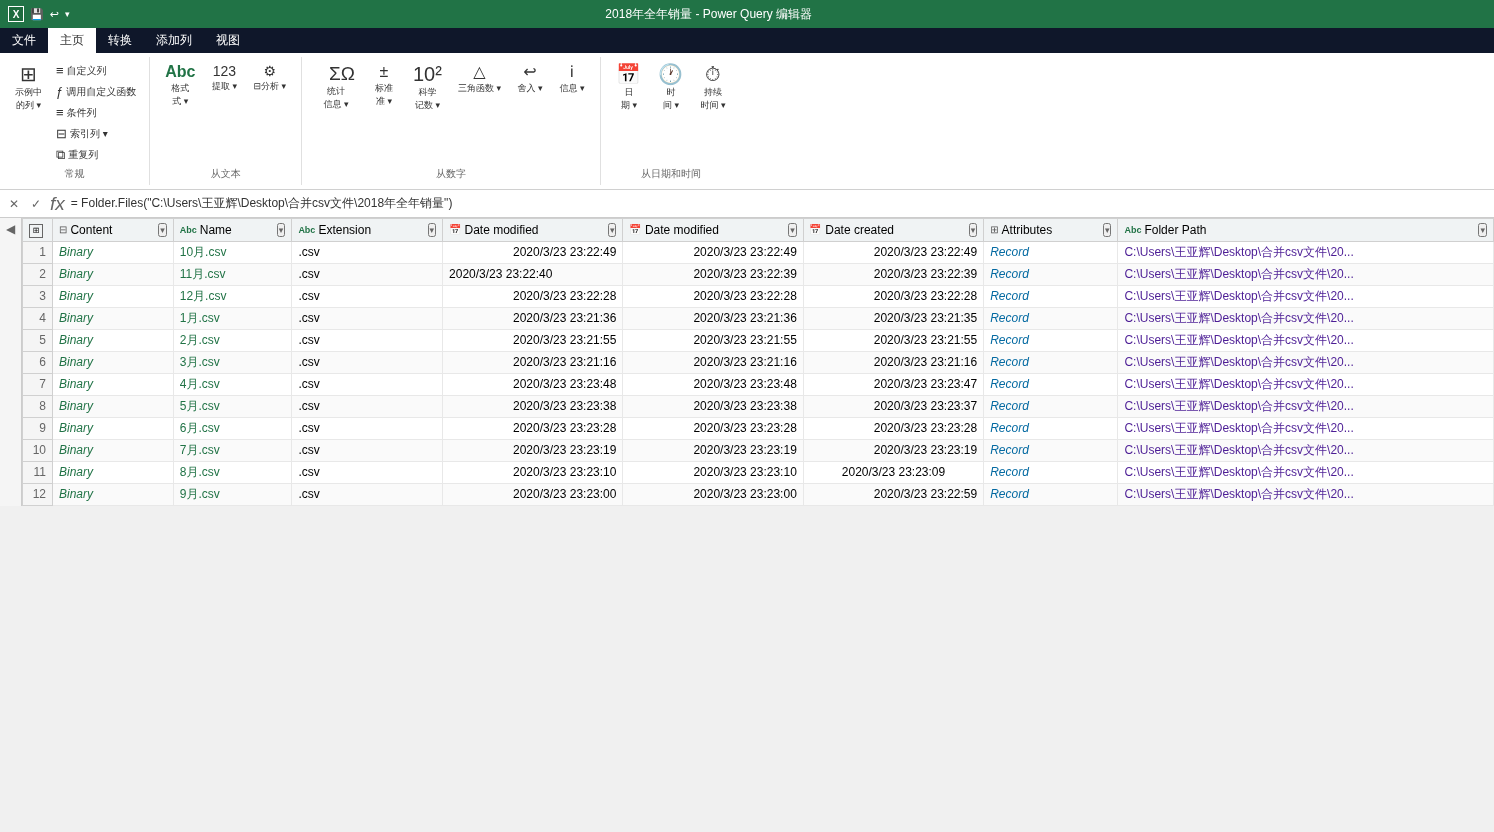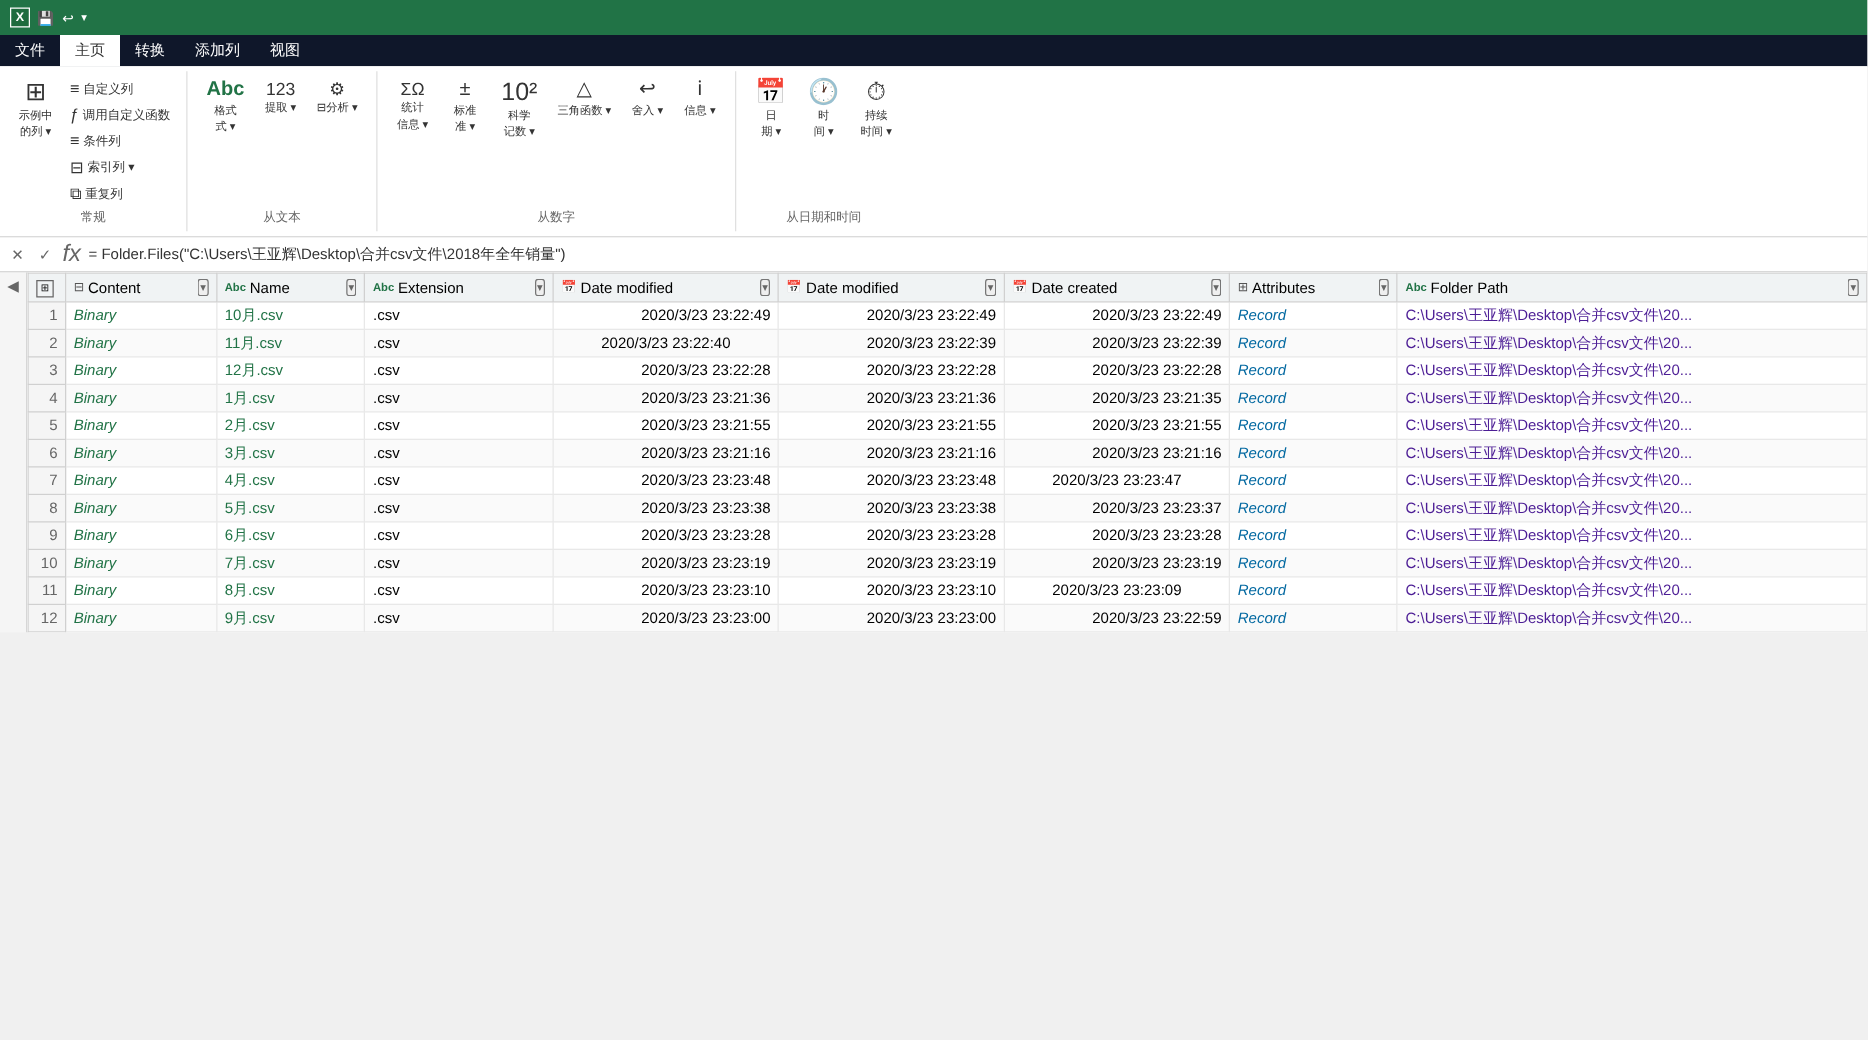--- a/index.html
+++ b/index.html
@@ -217,20 +217,21 @@
 </head>
 <body>
 
 <div class="title-bar">
   <div class="title-bar-left">
     <div class="excel-icon">X</div>
     <span style="color:white;font-size:11px;cursor:pointer;">💾</span>
     <span style="color:white;font-size:11px;cursor:pointer;">↩</span>
     <span style="color:white;font-size:9px;cursor:pointer;">▾</span>
   </div>
+  <div class="title-bar-title">2018年全年销量 - Power Query 编辑器</div>
   <div class="win-controls">
     <div class="win-btn"></div>
     <div class="win-btn"></div>
     <div class="win-btn close"></div>
   </div>
 </div>
 
 <div class="ribbon-tabs">
   <button class="ribbon-tab">文件</button>
   <button class="ribbon-tab active">主页</button>
@@ -287,21 +288,21 @@
         <span class="btn-icon" style="font-size:14px;">⚙</span>
         <span class="btn-label">⊟分析 ▾</span>
       </button>
     </div>
     <div class="ribbon-group-label">从文本</div>
   </div>
 
   <div class="ribbon-group">
     <div class="ribbon-buttons">
       <button class="ribbon-btn">
-        <span class="btn-icon" style="font-size:14px;">ΣΩ</span>
+        <span class="btn-icon" style="font-size:19px;margin-left:12px;">ΣΩ</span>
         <span class="btn-label">统计<br>信息 ▾</span>
       </button>
       <button class="ribbon-btn">
         <span class="btn-icon" style="font-size:16px;">±</span>
         <span class="btn-label">标准<br>准 ▾</span>
       </button>
       <button class="ribbon-btn">
         <span class="btn-icon" style="font-size:20px;">10²</span>
         <span class="btn-label">科学<br>记数 ▾</span>
       </button>
@@ -431,21 +432,21 @@
     <td style="text-align:right;">2020/3/23 23:22:49</td>
     <td style="text-align:right;">2020/3/23 23:22:49</td>
     <td><span class="cell-record">Record</span></td>
     <td><span class="cell-path">C:\Users\王亚辉\Desktop\合并csv文件\20...</span></td>
   </tr>
           <tr>
     <td class="row-num">2</td>
     <td><span class="cell-binary">Binary</span></td>
     <td><span class="cell-name">11月.csv</span></td>
     <td>.csv</td>
-    <td style="text-align:center;">2020/3/23 23:22:40</td>
+    <td style="text-align:left;">2020/3/23 23:22:40</td>
     <td style="text-align:right;">2020/3/23 23:22:39</td>
     <td style="text-align:right;">2020/3/23 23:22:39</td>
     <td><span class="cell-record">Record</span></td>
     <td><span class="cell-path">C:\Users\王亚辉\Desktop\合并csv文件\20...</span></td>
   </tr>
           <tr>
     <td class="row-num">3</td>
     <td><span class="cell-binary">Binary</span></td>
     <td><span class="cell-name">12月.csv</span></td>
     <td>.csv</td>
@@ -488,21 +489,21 @@
     <td><span class="cell-record">Record</span></td>
     <td><span class="cell-path">C:\Users\王亚辉\Desktop\合并csv文件\20...</span></td>
   </tr>
           <tr>
     <td class="row-num">7</td>
     <td><span class="cell-binary">Binary</span></td>
     <td><span class="cell-name">4月.csv</span></td>
     <td>.csv</td>
     <td style="text-align:right;">2020/3/23 23:23:48</td>
     <td style="text-align:right;">2020/3/23 23:23:48</td>
-    <td style="text-align:center;">2020/3/23 23:23:47</td>
+    <td style="text-align:right;">2020/3/23 23:23:47</td>
     <td><span class="cell-record">Record</span></td>
     <td><span class="cell-path">C:\Users\王亚辉\Desktop\合并csv文件\20...</span></td>
   </tr>
           <tr>
     <td class="row-num">8</td>
     <td><span class="cell-binary">Binary</span></td>
     <td><span class="cell-name">5月.csv</span></td>
     <td>.csv</td>
     <td style="text-align:right;">2020/3/23 23:23:38</td>
     <td style="text-align:right;">2020/3/23 23:23:38</td>

